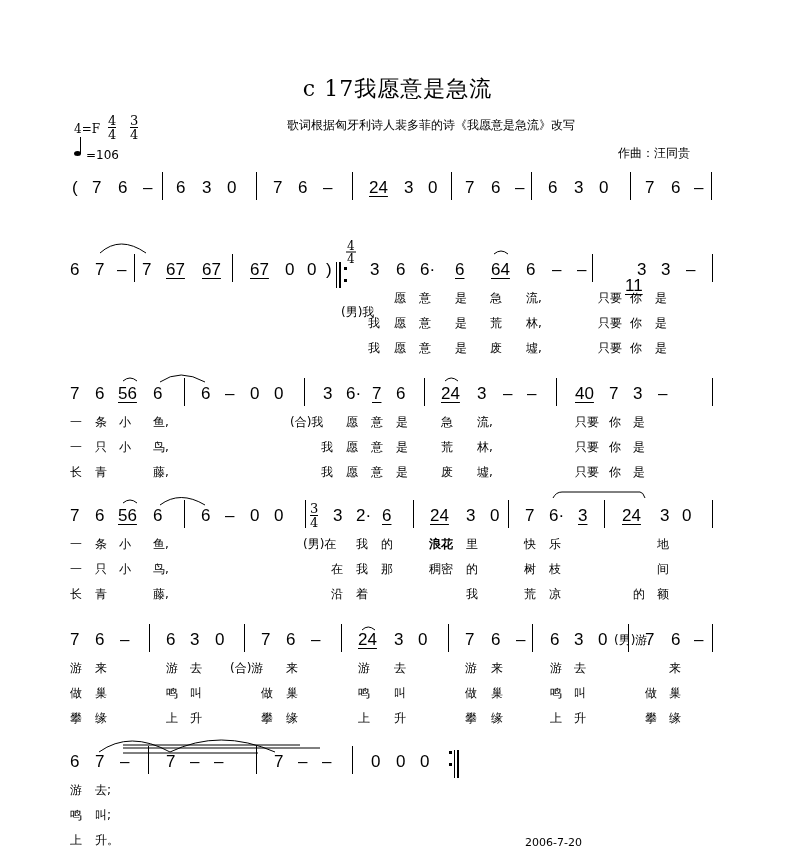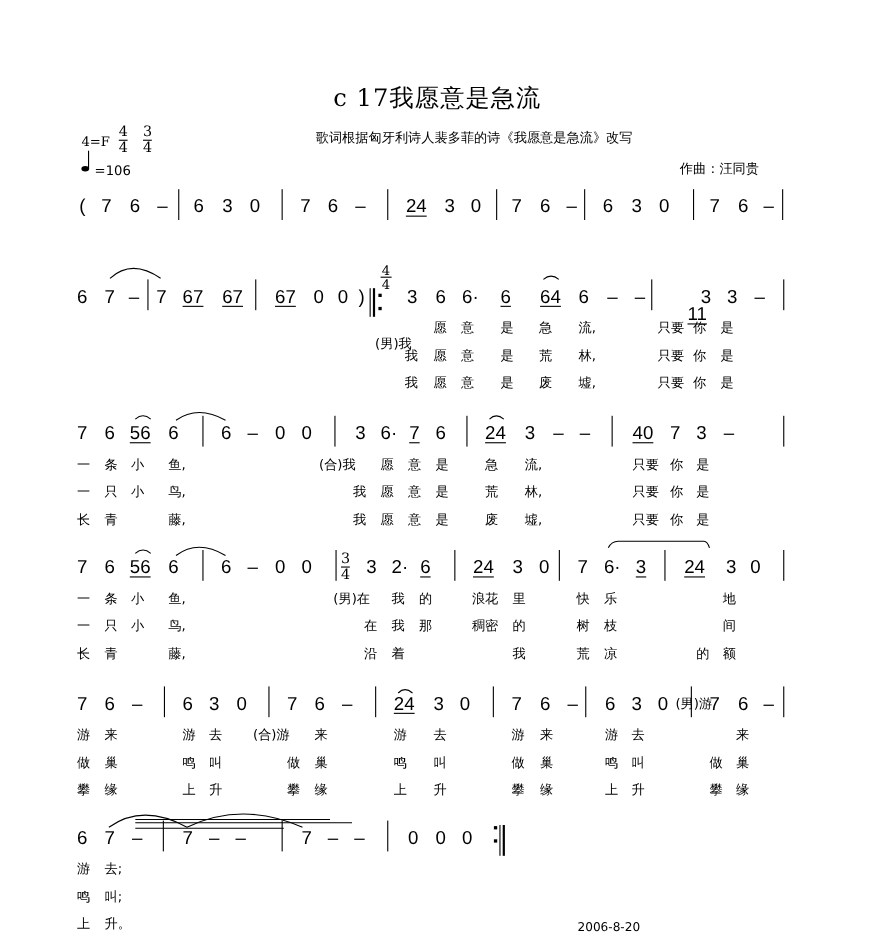--- a/index.html
+++ b/index.html
@@ -210,21 +210,21 @@
     <div class="bar" style="left: 604px; top: 500px; height: 28px;"></div>
     <div class="bar" style="left: 712px; top: 500px; height: 28px;"></div>
     <div class="abs" style="left: 310px; top: 502px;"><span class="frac"><span class="top">3</span><span>4</span></span></div>
     <div class="abs lyr" style="left: 70px; top: 536px;">一</div>
     <div class="abs lyr" style="left: 95px; top: 536px;">条</div>
     <div class="abs lyr" style="left: 119px; top: 536px;">小</div>
     <div class="abs lyr" style="left: 153px; top: 536px;">鱼,</div>
     <div class="abs lyr" style="left: 303px; top: 536px;">(男)在</div>
     <div class="abs lyr" style="left: 356px; top: 536px;">我</div>
     <div class="abs lyr" style="left: 381px; top: 536px;">的</div>
-    <div class="abs lyr" style="left: 429px; top: 536px;">浪花</div>
+    <div class="abs lyr" style="left: 429px; top: 536px; font-weight: bold;">浪花</div>
     <div class="abs lyr" style="left: 466px; top: 536px;">里</div>
     <div class="abs lyr" style="left: 524px; top: 536px;">快</div>
     <div class="abs lyr" style="left: 549px; top: 536px;">乐</div>
     <div class="abs lyr" style="left: 657px; top: 536px;">地</div>
     <div class="abs lyr" style="left: 70px; top: 561px;">一</div>
     <div class="abs lyr" style="left: 95px; top: 561px;">只</div>
     <div class="abs lyr" style="left: 119px; top: 561px;">小</div>
     <div class="abs lyr" style="left: 153px; top: 561px;">鸟,</div>
     <div class="abs lyr" style="left: 331px; top: 561px;">在</div>
     <div class="abs lyr" style="left: 356px; top: 561px;">我</div>
@@ -330,21 +330,21 @@
     <div class="bar" style="left: 256px; top: 746px; height: 28px;"></div>
     <div class="bar" style="left: 352px; top: 746px; height: 28px;"></div>
     <div class="abs lyr" style="left: 70px; top: 782px;">游</div>
     <div class="abs lyr" style="left: 95px; top: 782px;">去;</div>
     <div class="abs lyr" style="left: 70px; top: 807px;">鸣</div>
     <div class="abs lyr" style="left: 95px; top: 807px;">叫;</div>
     <div class="abs lyr" style="left: 70px; top: 832px;">上</div>
     <div class="abs lyr" style="left: 95px; top: 832px;">升。</div>
   </div>
 
-<div class="abs small" style="left:525px;top:836px;font-size:11px;">2006-8-20</div>
+<div class="abs small" style="left:525px;top:836px;font-size:11px;">2006-7-20</div>
 
 <svg width="795" height="860">
   <g fill="none" stroke="#000" stroke-width="1">
     <path d="M100 253 Q120 235 146 253"></path>
     <path d="M494 254 Q501 248 508 254"></path>
     <path d="M123 381 Q130 375 137 381"></path>
     <path d="M160 382 Q180 368 205 382"></path>
     <path d="M445 381 Q451 375 458 381"></path>
     <path d="M123 503 Q130 497 137 503"></path>
     <path d="M160 505 Q180 490 205 505"></path>

